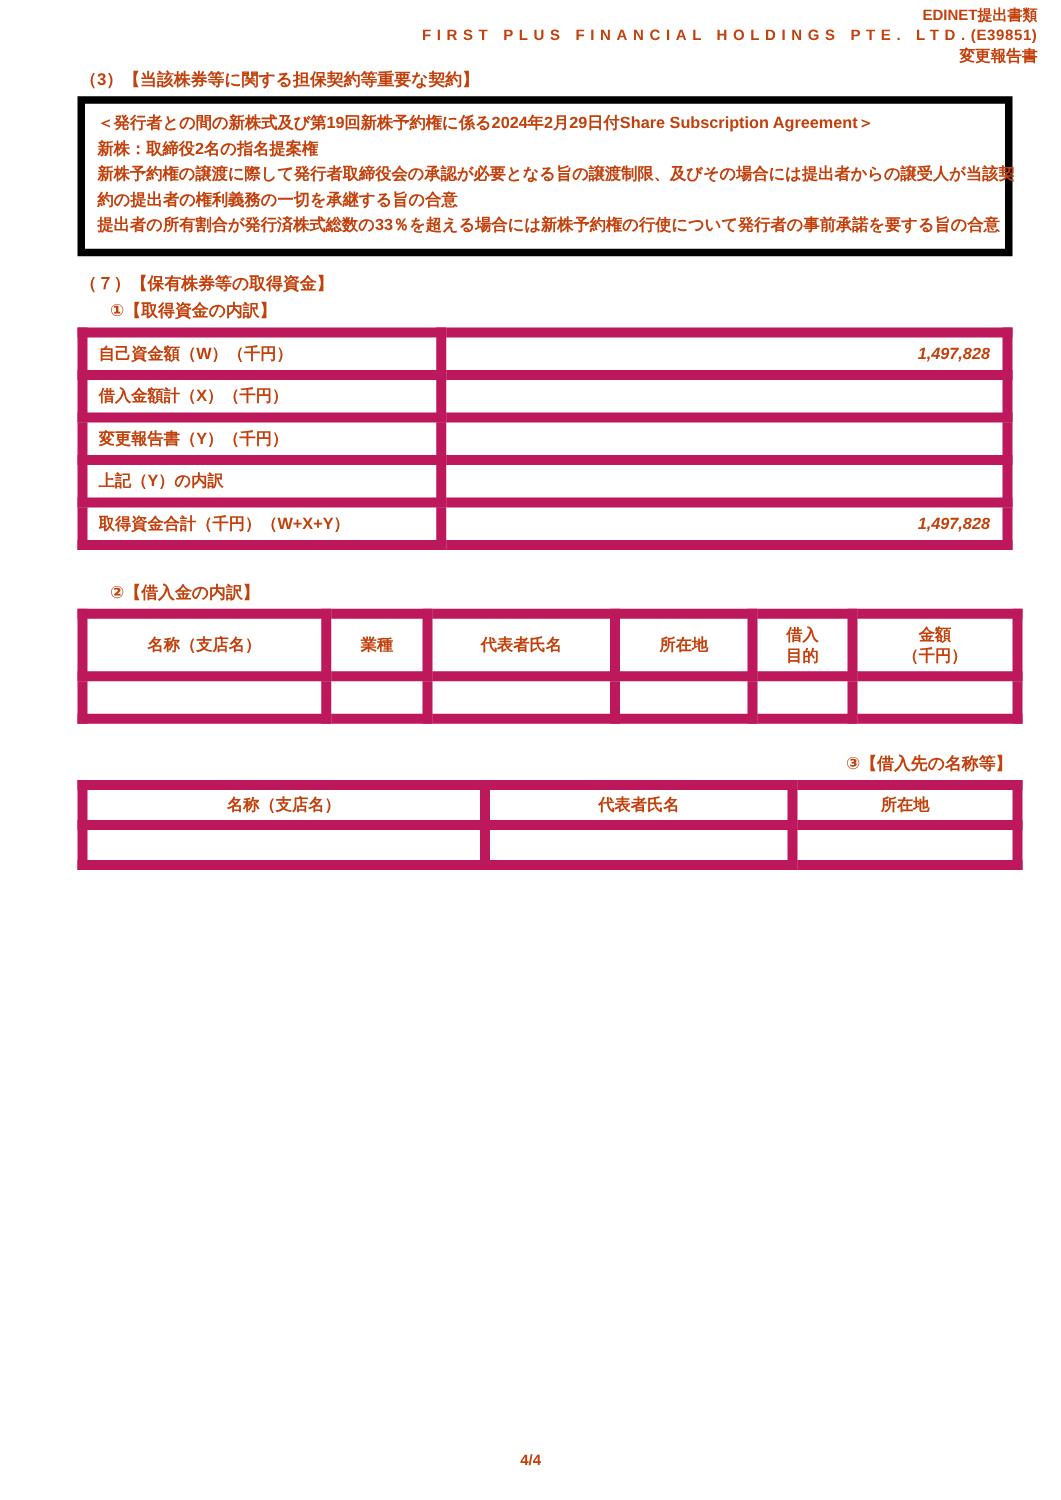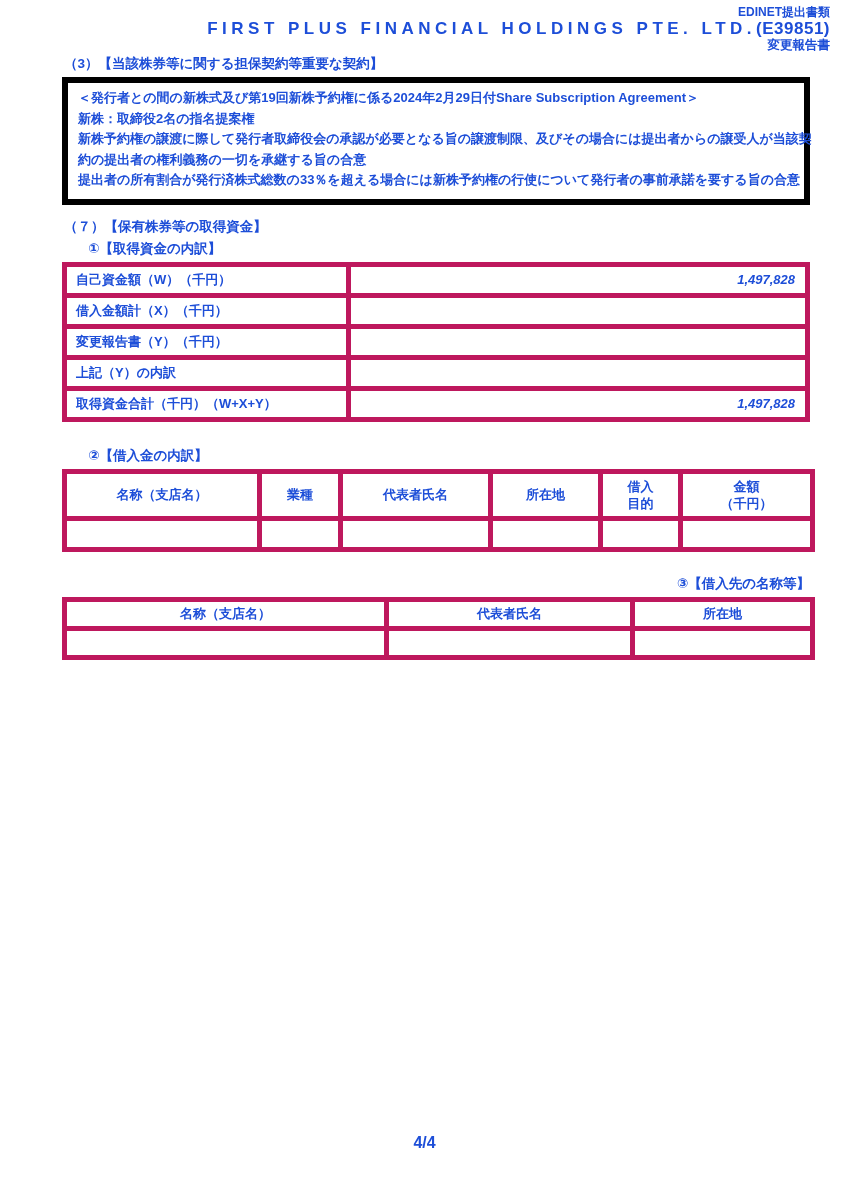--- a/index.html
+++ b/index.html
@@ -1,30 +1,30 @@
 <!DOCTYPE html>
 <html lang="ja"><head>
 <meta charset="utf-8">
 <style>
   html,body{margin:0;padding:0;background:#fff;}
   .page{
     position:relative;
     width:849px;height:1200px;
-    background:#fff;color:#1d4ed8;
+    background:#fff;color:#c2410c;
     font-family:"Liberation Sans","DejaVu Sans",sans-serif;
     font-weight:bold;
     overflow:hidden;
   }
   
   .doc-header{
     position:absolute;top:5px;right:19px;
     text-align:right;
   }
   .doc-header .hl1{font-size:12px;line-height:15px;}
-  .doc-header .hl2{font-size:17px;line-height:17px;letter-spacing:4.5px;white-space:nowrap;}
+  .doc-header .hl2{font-size:12px;line-height:17px;letter-spacing:4.5px;white-space:nowrap;}
   .doc-header .hl2 .code{letter-spacing:0.5px;}
   .doc-header .hl3{font-size:12.5px;line-height:16px;}
 
   
   .content{position:absolute;left:62px;top:55px;width:748px;}
 
   .sec-title{font-size:13.5px;line-height:17px;margin:0 0 5px 2px;}
   .sub-title{font-size:13.5px;line-height:17px;margin:0 0 5px 26px;}
 
   
@@ -36,42 +36,42 @@
   .contract-box .line{line-height:20.5px;white-space:nowrap;}
 
   
   .s7-title{margin-top:13px;}
   .sub2-title{margin-top:25px;}
   .sub3-title{margin-top:23px;text-align:right;}
 
   
   table{border-collapse:collapse;table-layout:fixed;width:748px;}
   th,td{
-    border:5px solid #be185d;
+    border:8px solid #be185d;
     font-size:13px;font-weight:bold;
     padding:0 8px;
     overflow:hidden;
   }
   
   .t-funds td{height:26px;}
   .t-funds .lbl{width:262px;text-align:left;padding-left:9px;white-space:nowrap;}
   .t-funds .val{text-align:right;padding-right:10px;font-style:italic;}
 
   
   .t-borrow th{height:42px;text-align:center;font-weight:bold;white-space:pre-line;line-height:17px;}
   .t-borrow td{height:26px;}
 
   
   .t-lender th{height:24px;text-align:center;font-weight:bold;}
   .t-lender td{height:24px;}
 
   
   .page-footer{
-    position:absolute;left:0;bottom:48px;width:100%;
-    text-align:center;font-size:16px;
+    position:absolute;left:0;bottom:25px;width:100%;
+    text-align:center;font-size:12px;
   }
 </style>
 </head>
 <body>
 
 <div class="page">
 
   <div class="doc-header">
     <div class="hl1">EDINET提出書類</div>
     <div class="hl2"><span>FIRST PLUS FINANCIAL HOLDINGS PTE. LTD.</span><span class="code">(E39851)</span></div>

